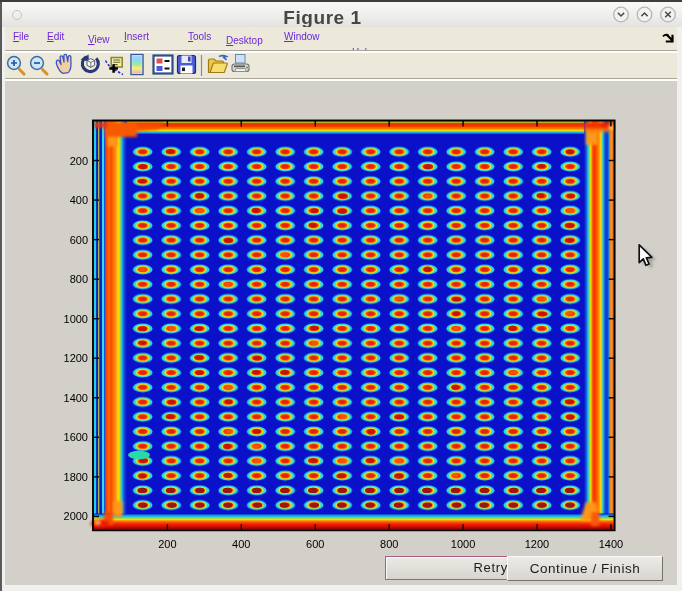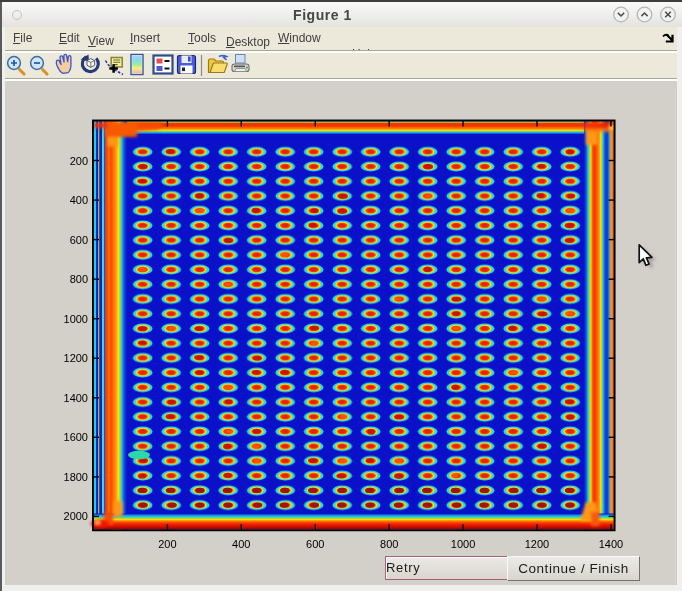--- a/index.html
+++ b/index.html
@@ -3,40 +3,40 @@
 html,body{margin:0;padding:0}
 body{width:682px;height:591px;position:relative;overflow:hidden;
  font-family:"Liberation Sans",sans-serif;background:#d3d0c9}
 .abs{position:absolute}
 </style></head><body>
 
 <div class="abs" style="left:0;top:0;width:682px;height:2px;background:#3e3e3c"></div>
 <div class="abs" style="left:0;top:2px;width:682px;height:25px;
  background:linear-gradient(#f9f9f8,#eeeeec 55%,#e3e2df)"></div>
 <div class="abs" style="left:12px;top:10px;width:8px;height:8px;border:1px solid #c4c3c0;border-radius:50%"></div>
-<div class="abs" style="left:0;top:7px;width:645px;text-align:center;font-weight:bold;font-size:14px;letter-spacing:0.55px;color:#474744">Figure 1</div>
+<div class="abs" style="left:0;top:7px;width:645px;text-align:center;font-weight:bold;font-size:19px;letter-spacing:0.55px;color:#474744">Figure 1</div>
 <svg class="abs" style="left:613px;top:6px" width="70" height="17" viewBox="0 0 70 17">
  <g>
   <circle cx="8" cy="8.5" r="7.3" fill="#f2f2f1" stroke="#b7b6b3" stroke-width="1.3"></circle>
   <path d="M4.9,6.9 L8,10 L11.1,6.9" fill="none" stroke="#4c4c4c" stroke-width="1.5"></path>
   <circle cx="31.5" cy="8.5" r="7.3" fill="#f2f2f1" stroke="#b7b6b3" stroke-width="1.3"></circle>
   <path d="M28.4,10.1 L31.5,7 L34.6,10.1" fill="none" stroke="#4c4c4c" stroke-width="1.5"></path>
   <circle cx="55" cy="8.5" r="7.3" fill="#f2f2f1" stroke="#b7b6b3" stroke-width="1.3"></circle>
   <path d="M52.2,5.7 L57.8,11.3 M57.8,5.7 L52.2,11.3" fill="none" stroke="#4c4c4c" stroke-width="1.5"></path>
  </g>
 </svg>
 
-<div class="abs" style="left:0;top:27px;width:682px;height:23px;background:#ece9da;font-size:12px;color:#404040">
+<div class="abs" style="left:0;top:27px;width:682px;height:23px;background:#ece9da;font-size:10px;color:#6d28d9">
     <span style="position:absolute;left:13px;top:4px"><u>F</u>ile</span>
-    <span style="position:absolute;left:59px;top:4px"><u>E</u>dit</span>
+    <span style="position:absolute;left:47px;top:4px"><u>E</u>dit</span>
     <span style="position:absolute;left:88px;top:7px"><u>V</u>iew</span>
-    <span style="position:absolute;left:130px;top:4px"><u>I</u>nsert</span>
+    <span style="position:absolute;left:124px;top:4px"><u>I</u>nsert</span>
     <span style="position:absolute;left:188px;top:4px"><u>T</u>ools</span>
     <span style="position:absolute;left:226px;top:8px"><u>D</u>esktop</span>
-    <span style="position:absolute;left:278px;top:4px"><u>W</u>indow</span>
+    <span style="position:absolute;left:284px;top:4px"><u>W</u>indow</span>
     <span style="position:absolute;left:352px;top:20px"><u>H</u>elp</span>
   </div>
 <div class="abs" style="left:0;top:50px;width:682px;height:1px;background:#a9a79c"></div>
 <div class="abs" style="left:0;top:51px;width:682px;height:2px;background:#fdfdfb"></div>
 <svg class="abs" style="left:662px;top:32px" width="13" height="12" viewBox="0 0 13 12">
  <path d="M1,4.5 Q3.5,1.5 6.5,3.5" fill="none" stroke="#000" stroke-width="1.8"></path>
  <path d="M4.5,2.5 L10.5,8.5 M10.5,2.8 L10.5,9.5 L3.8,9.5" fill="none" stroke="#000" stroke-width="2.2"></path>
 </svg>
 
 <div class="abs" style="left:0;top:53px;width:682px;height:25px;background:#ece9da"></div>
@@ -394,22 +394,22 @@
 <text x="88" y="401.8" text-anchor="end" font-size="11" fill="#000">1400</text>
 <text x="88" y="441.3" text-anchor="end" font-size="11" fill="#000">1600</text>
 <text x="88" y="480.9" text-anchor="end" font-size="11" fill="#000">1800</text>
 <text x="88" y="520.4" text-anchor="end" font-size="11" fill="#000">2000</text>
  </g>
 </svg>
 
 <div class="abs" style="left:385px;top:556px;width:124px;height:24px;box-sizing:border-box;
  border:1.5px solid #a85f7d;background:linear-gradient(#eceae6,#d8d5ce);
  box-shadow:inset 1px 1px 0 #fbfaf8;
- font-size:13px;letter-spacing:0.7px;color:#1c1c1c;text-align:left;line-height:22px">Retry</div>
-<div class="abs" style="left:507px;top:556px;width:133px;height:25px;box-sizing:border-box;
+ font-size:13px;letter-spacing:0.7px;color:#1c1c1c;text-align:right;line-height:22px">Retry</div>
+<div class="abs" style="left:507px;top:556px;width:156px;height:25px;box-sizing:border-box;
  border:1px solid #74726b;border-top-color:#fbfaf8;border-left-color:#fbfaf8;
  background:linear-gradient(#ecebe7,#d8d5ce);
  font-size:13.5px;letter-spacing:0.55px;color:#1c1c1c;text-align:center;line-height:23px">Continue&nbsp;/&nbsp;Finish</div>
 
 <svg class="abs" style="left:637px;top:244px" width="24" height="28" viewBox="0 0 24 28">
  <path d="M4.7,2.3 L4.7,20.1 L8.8,16.4 L11.5,22.8 L14.6,21.5 L11.9,15.3 L17.4,14.8 Z" fill="#44423e" opacity="0.35" filter="blur(1.5px)" transform="translate(1.6,1.2)"></path>
  <path d="M2.2,0.8 L2.2,18.6 L6.3,14.9 L9.0,21.3 L12.1,20.0 L9.4,13.8 L14.9,13.3 Z" fill="#fff" stroke="#111" stroke-width="1.7" stroke-linejoin="round"></path>
 </svg>
 
 </body></html>

